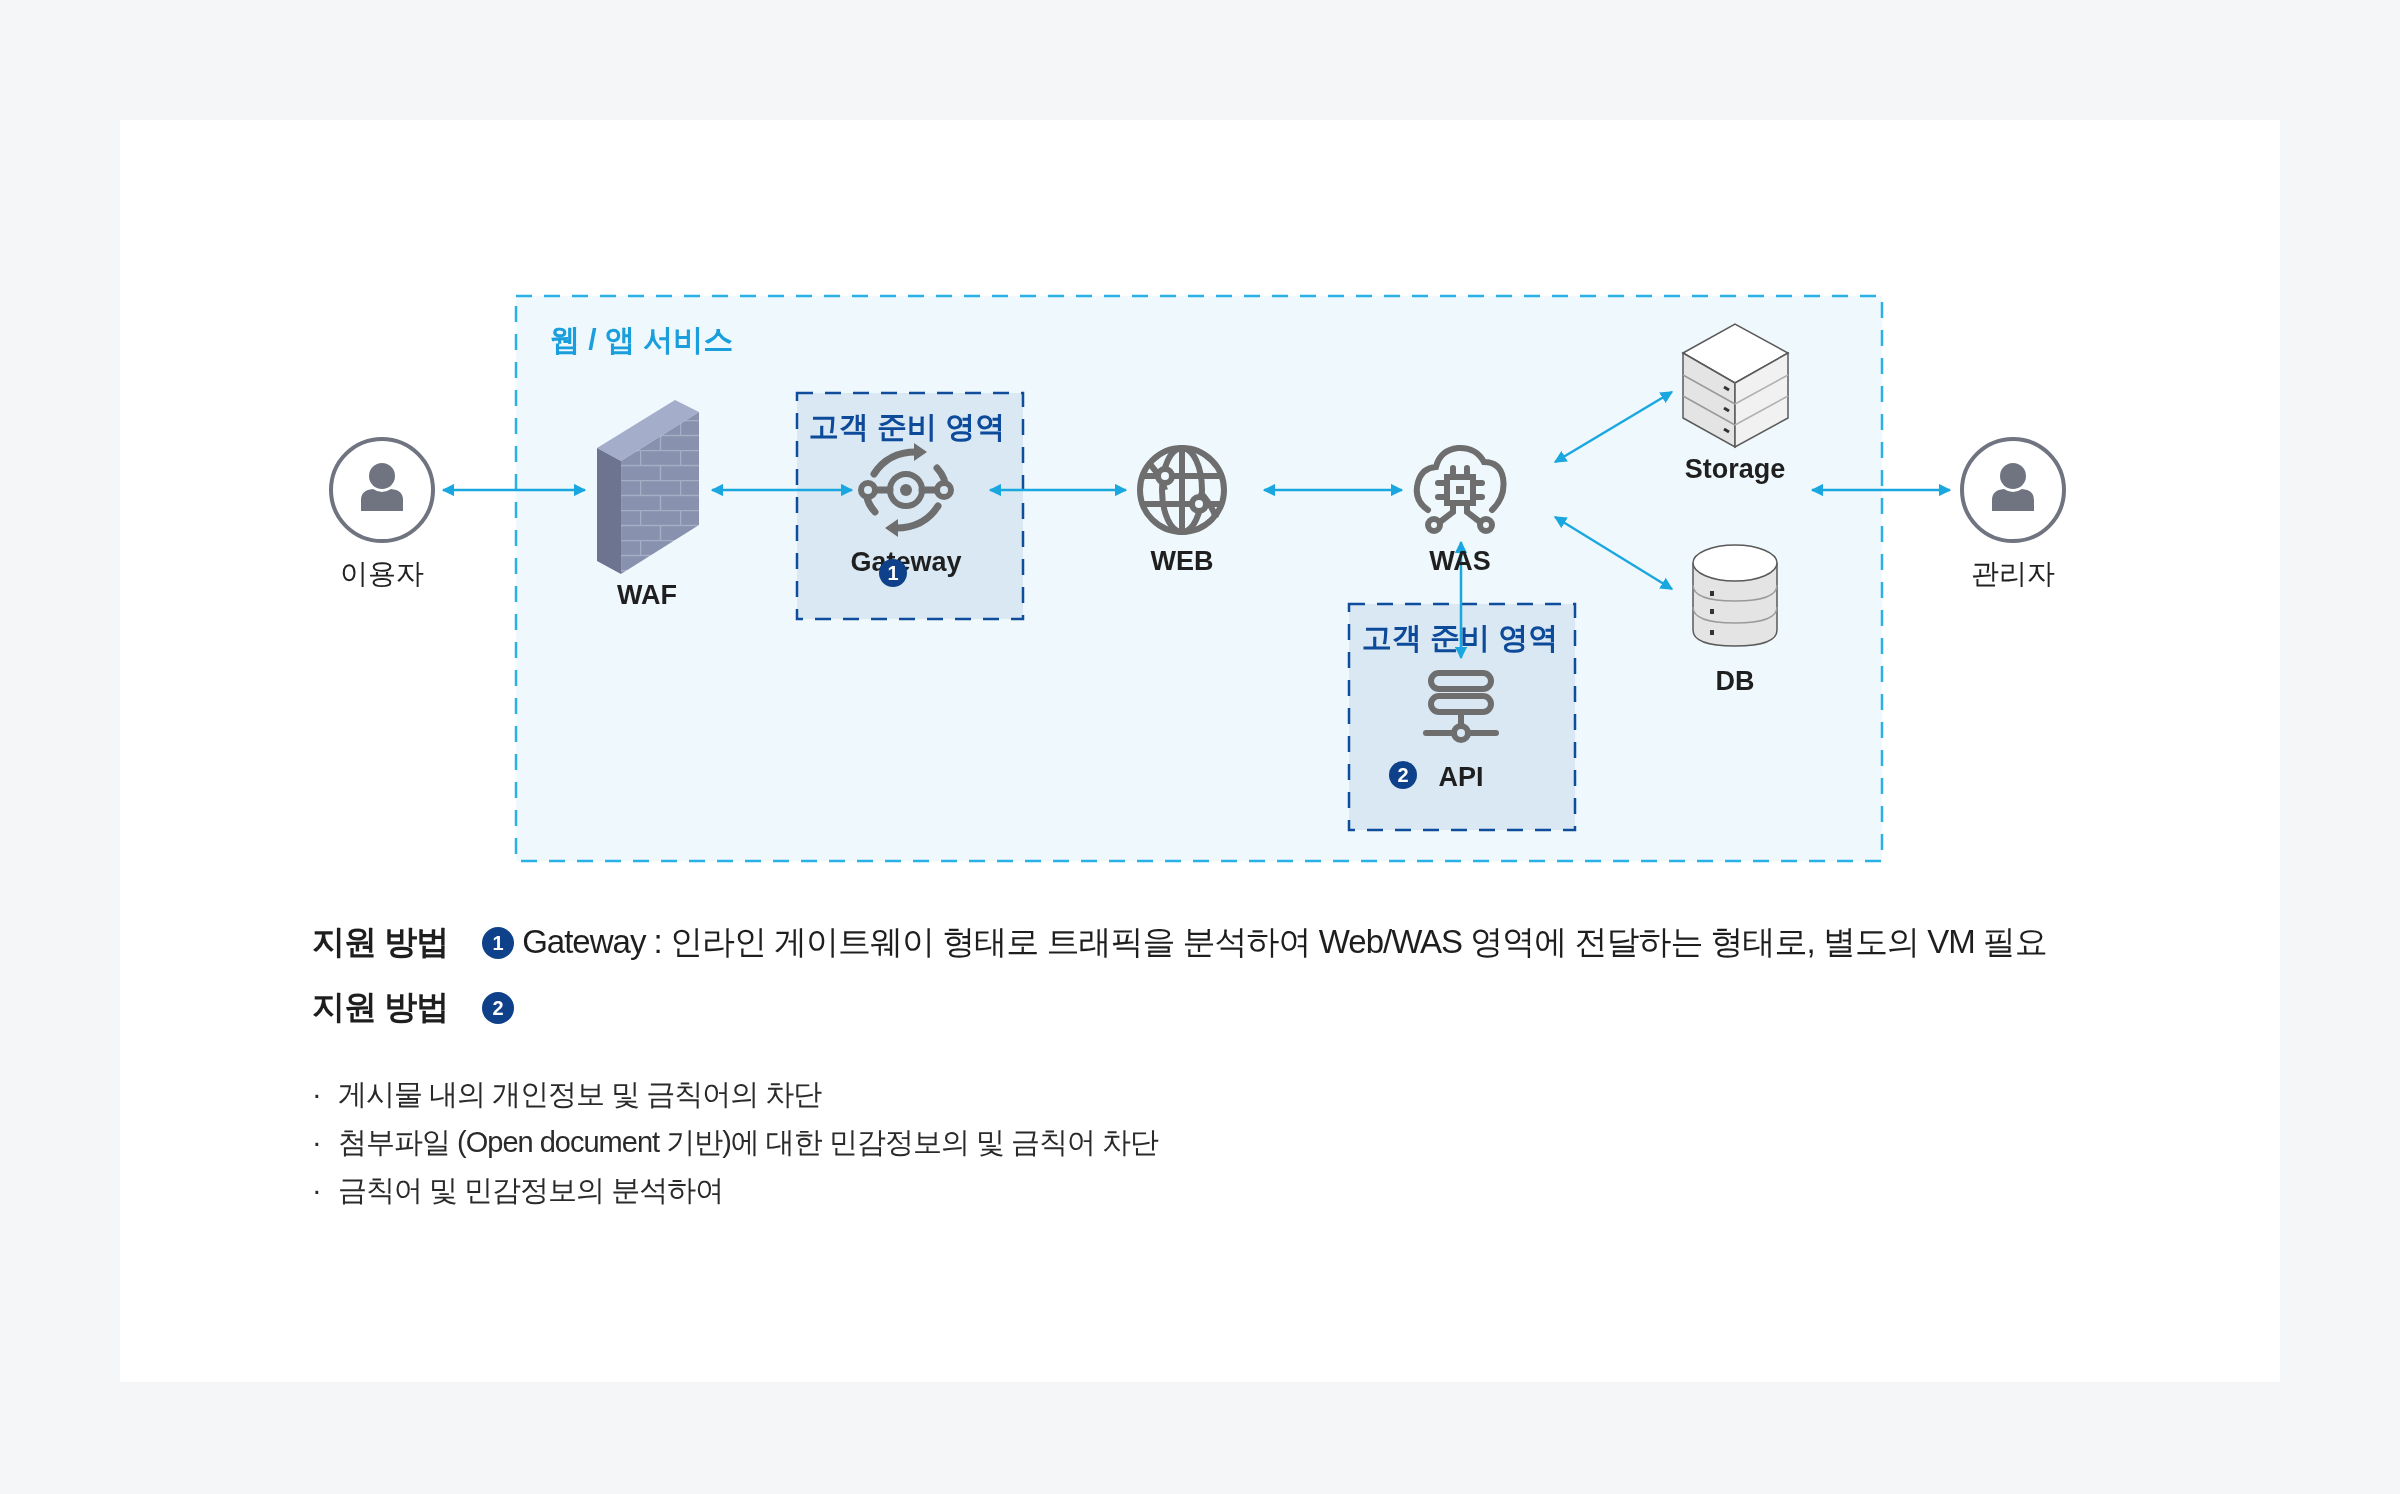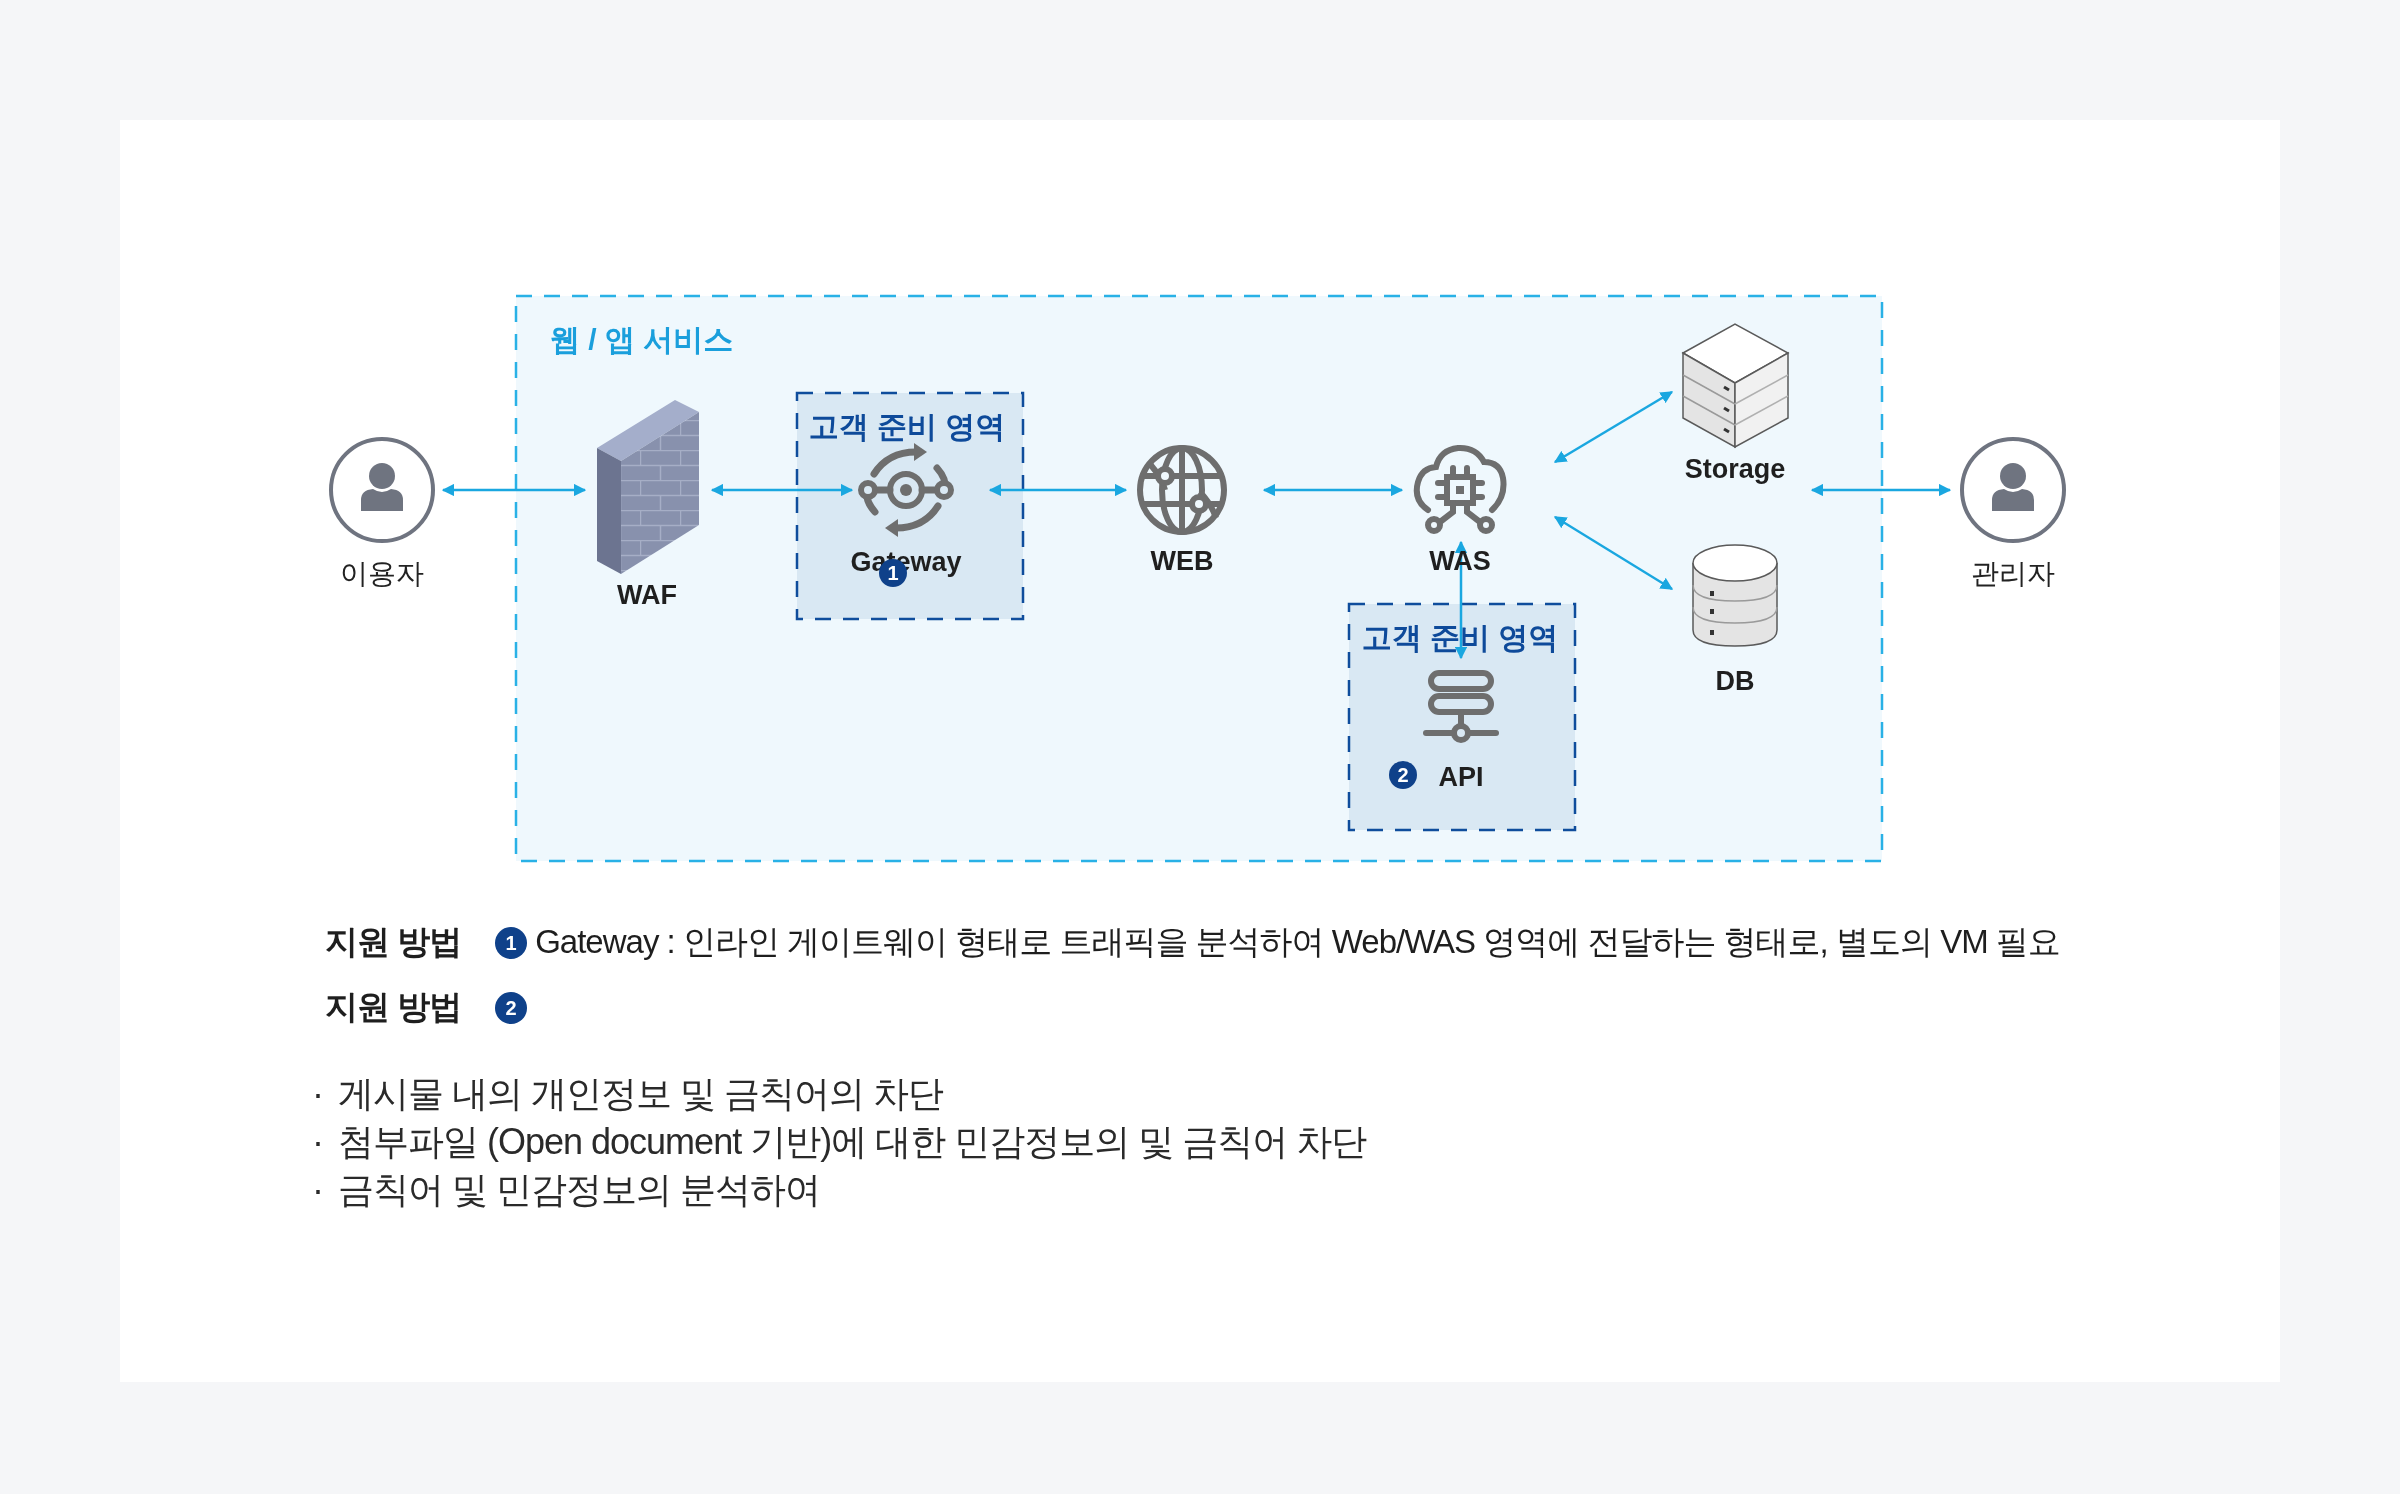--- a/index.html
+++ b/index.html
@@ -19,37 +19,37 @@
     position: absolute; left: 0; top: 0;
     width: 2400px; height: 1494px;
   }
   .lbl { font-family: "Liberation Sans", "DejaVu Sans", sans-serif; }
   .node-label { font-size: 27px; fill: #1f1f1f; font-weight: 600; text-anchor: middle; }
   .person-label { font-size: 28px; fill: #222; text-anchor: middle; }
   .zone-title { font-size: 30px; fill: #0e4a9a; font-weight: 600; text-anchor: middle; }
   .service-title { font-size: 30px; fill: #1a9fdc; font-weight: 700; }
   .badge-num { font-size: 20px; fill: #fff; font-weight: 700; text-anchor: middle; }
   .method-row {
-    position: absolute; left: 325px;
+    position: absolute; left: 312px;
     font-size: 33px; color: #1e1e1e;
     display: flex; align-items: center;
     white-space: nowrap;
     letter-spacing: -1px;
   }
   .method-row .m-label { font-weight: 600; margin-right: 34px; }
   .method-row .m-badge {
     display: inline-block; width: 32px; height: 32px; border-radius: 50%;
     background: #0f418a; color: #fff; font-size: 20px; font-weight: 700;
     text-align: center; line-height: 32px; margin-right: 8px;
     letter-spacing: 0;
   }
   .bullets {
     position: absolute; left: 312px; top: 1070px;
     list-style: none; margin: 0; padding: 0;
-    font-size: 36px; color: #2a2a2a;
+    font-size: 29px; color: #2a2a2a;
     letter-spacing: -1px;
   }
   .bullets li { height: 48px; line-height: 48px; white-space: nowrap; }
   .bullets li .dot { display: inline-block; width: 26px; text-align: left; }
 </style>
 </head>
 <body>
 
 <div class="card"></div>
 

